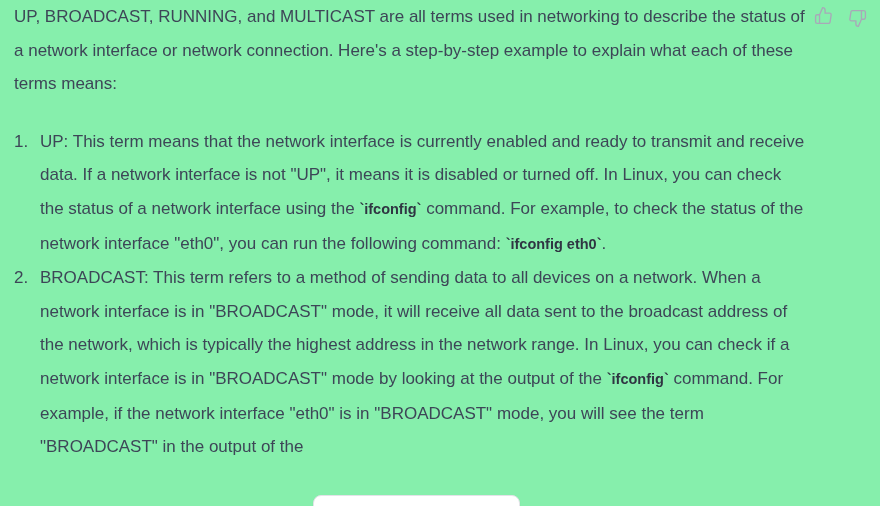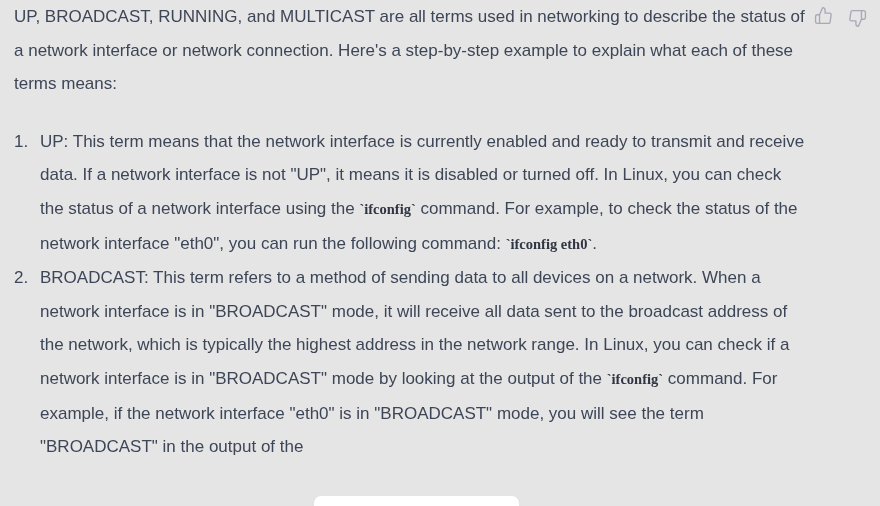--- a/index.html
+++ b/index.html
@@ -1,20 +1,20 @@
 <!DOCTYPE html>
 <html><head>
 <meta charset="utf-8">
 <style>
   html, body { margin: 0; padding: 0; }
   .screen {
     position: relative;
     width: 880px;
     height: 506px;
-    background: #e5e5e5;
+    background: #86efac;
     overflow: hidden;
     font-family: "Liberation Sans", sans-serif;
     font-size: 17px;
     line-height: 33.6px;
     color: #3d4657;
   }
   .content {
     position: absolute;
     top: 0;
     left: 14px;
@@ -22,21 +22,21 @@
   }
   .content p { margin: 0 0 24px 0; }
   ol.terms { list-style: none; margin: 0; padding: 0; }
   ol.terms li { display: flex; align-items: flex-start; }
   .marker {
     flex: 0 0 26px;
     width: 26px;
   }
   .li-body { flex: 1 1 auto; min-width: 0; }
   code.inline {
-    font-family: Liberation Serif, serif;
+    font-family: Liberation Sans, sans-serif;
     font-weight: bold;
     font-size: 14.5px;
     color: #2f3542;
   }
   .actions {
     position: absolute;
     top: 5px;
     right: 12px;
     display: flex;
     gap: 14px;

